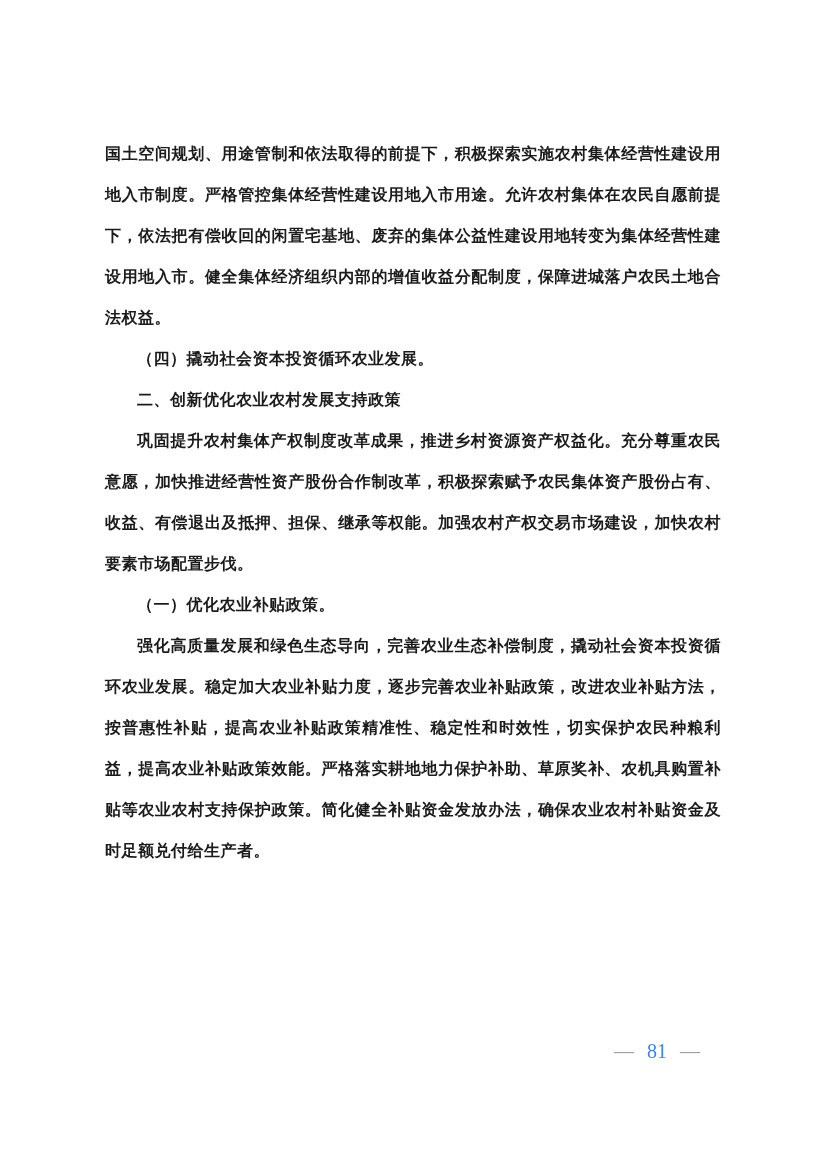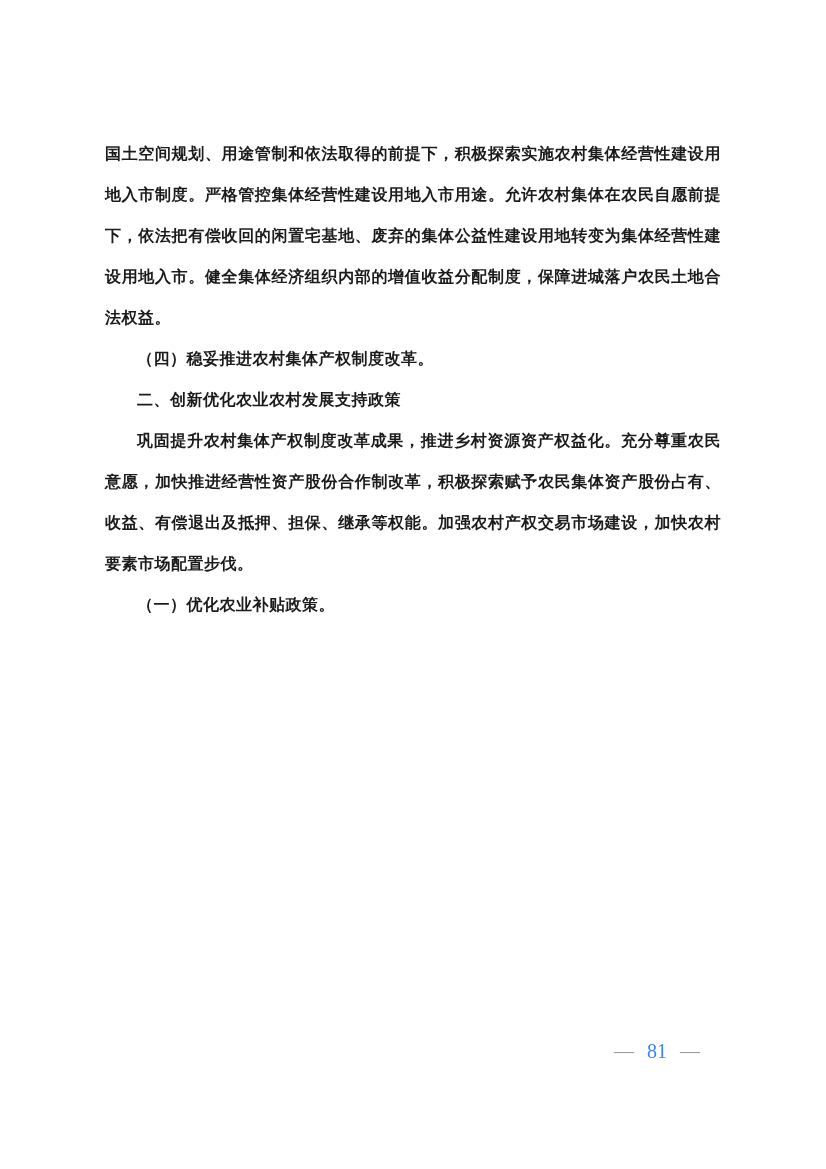--- a/index.html
+++ b/index.html
@@ -66,24 +66,25 @@
     font-weight: normal;
   }
 </style>
 </head>
 <body>
 
 <div class="page">
 
   <div class="text-block">
     <p class="para no-indent">国土空间规划、用途管制和依法取得的前提下，积极探索实施农村集体经营性建设用地入市制度。严格管控集体经营性建设用地入市用途。允许农村集体在农民自愿前提下，依法把有偿收回的闲置宅基地、废弃的集体公益性建设用地转变为集体经营性建设用地入市。健全集体经济组织内部的增值收益分配制度，保障进城落户农民土地合法权益。</p>
-    <p class="para sub-heading">（四）稳妥推进农村集体产权制度改革。</p>
+    <p class="para sub-heading">（四）撬动社会资本投资循环农业发展。</p>
     <p class="para section-heading">二、创新优化农业农村发展支持政策</p>
     <p class="para">巩固提升农村集体产权制度改革成果，推进乡村资源资产权益化。充分尊重农民意愿，加快推进经营性资产股份合作制改革，积极探索赋予农民集体资产股份占有、收益、有偿退出及抵押、担保、继承等权能。加强农村产权交易市场建设，加快农村要素市场配置步伐。</p>
     <p class="para sub-heading">（一）优化农业补贴政策。</p>
+    <p class="para">强化高质量发展和绿色生态导向，完善农业生态补偿制度，撬动社会资本投资循环农业发展。稳定加大农业补贴力度，逐步完善农业补贴政策，改进农业补贴方法，按普惠性补贴，提高农业补贴政策精准性、稳定性和时效性，切实保护农民种粮利益，提高农业补贴政策效能。严格落实耕地地力保护补助、草原奖补、农机具购置补贴等农业农村支持保护政策。简化健全补贴资金发放办法，确保农业农村补贴资金及时足额兑付给生产者。</p>
   </div>
 
   <div class="footer">
     <span class="dash">—</span>
     <span class="num">81</span>
     <span class="dash">—</span>
   </div>
 
 </div>
 

